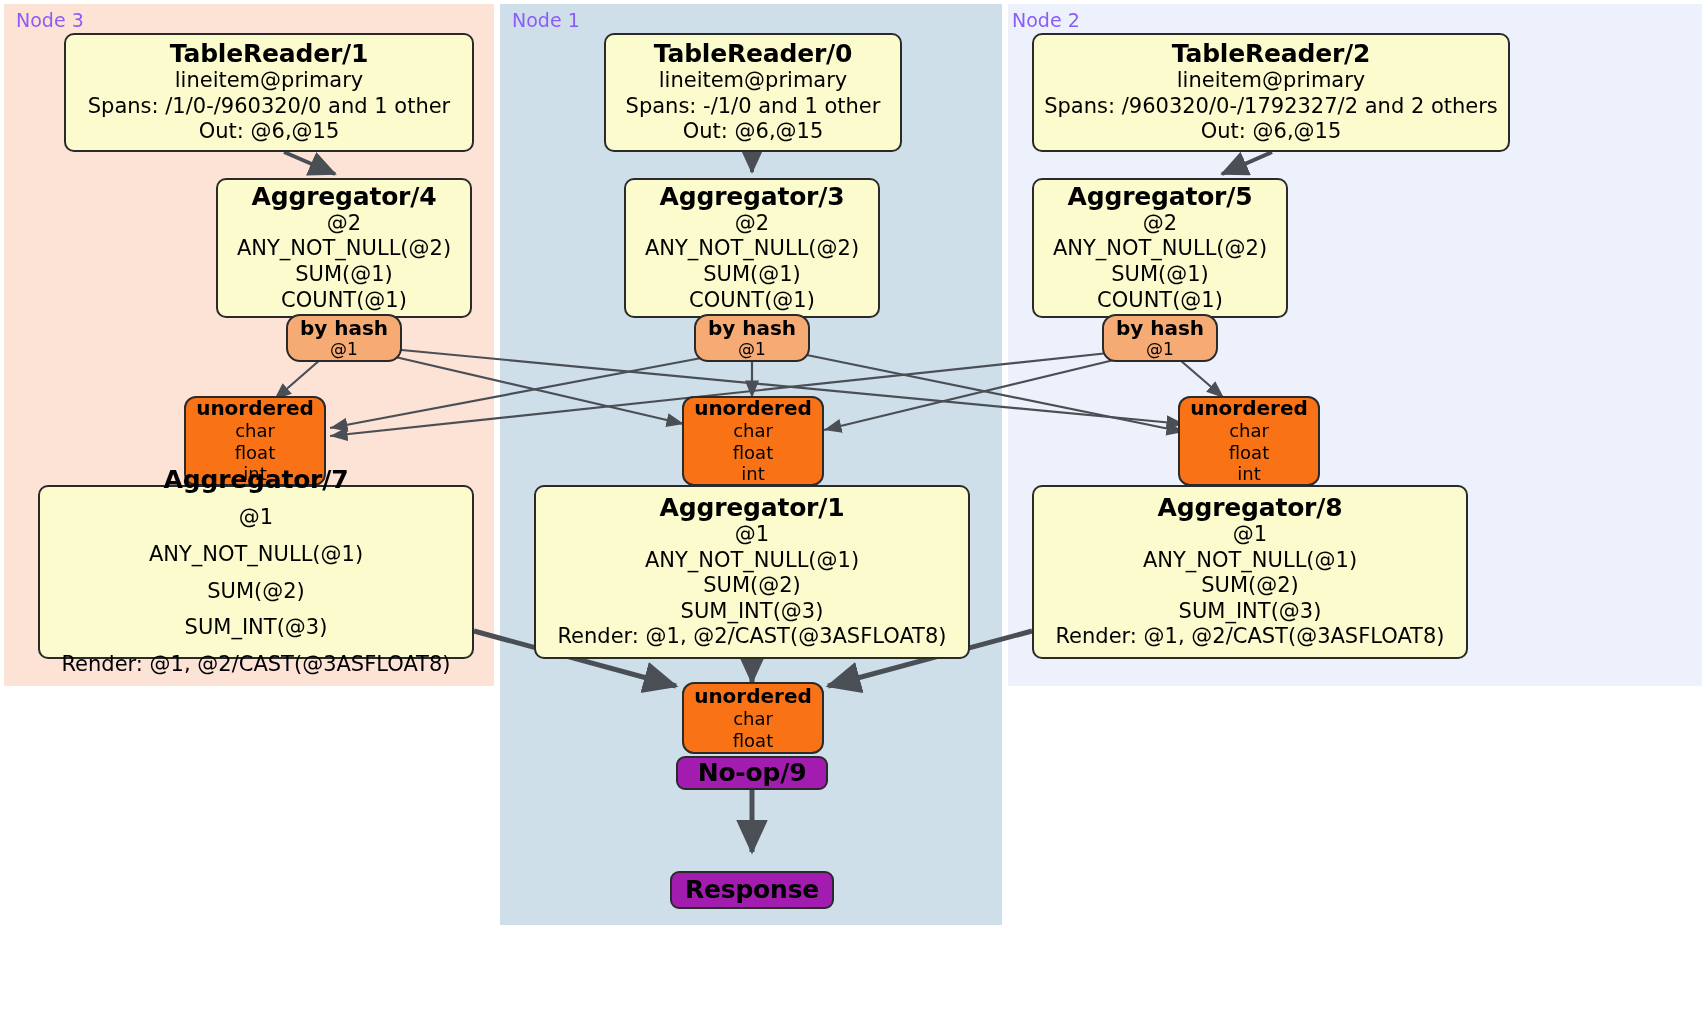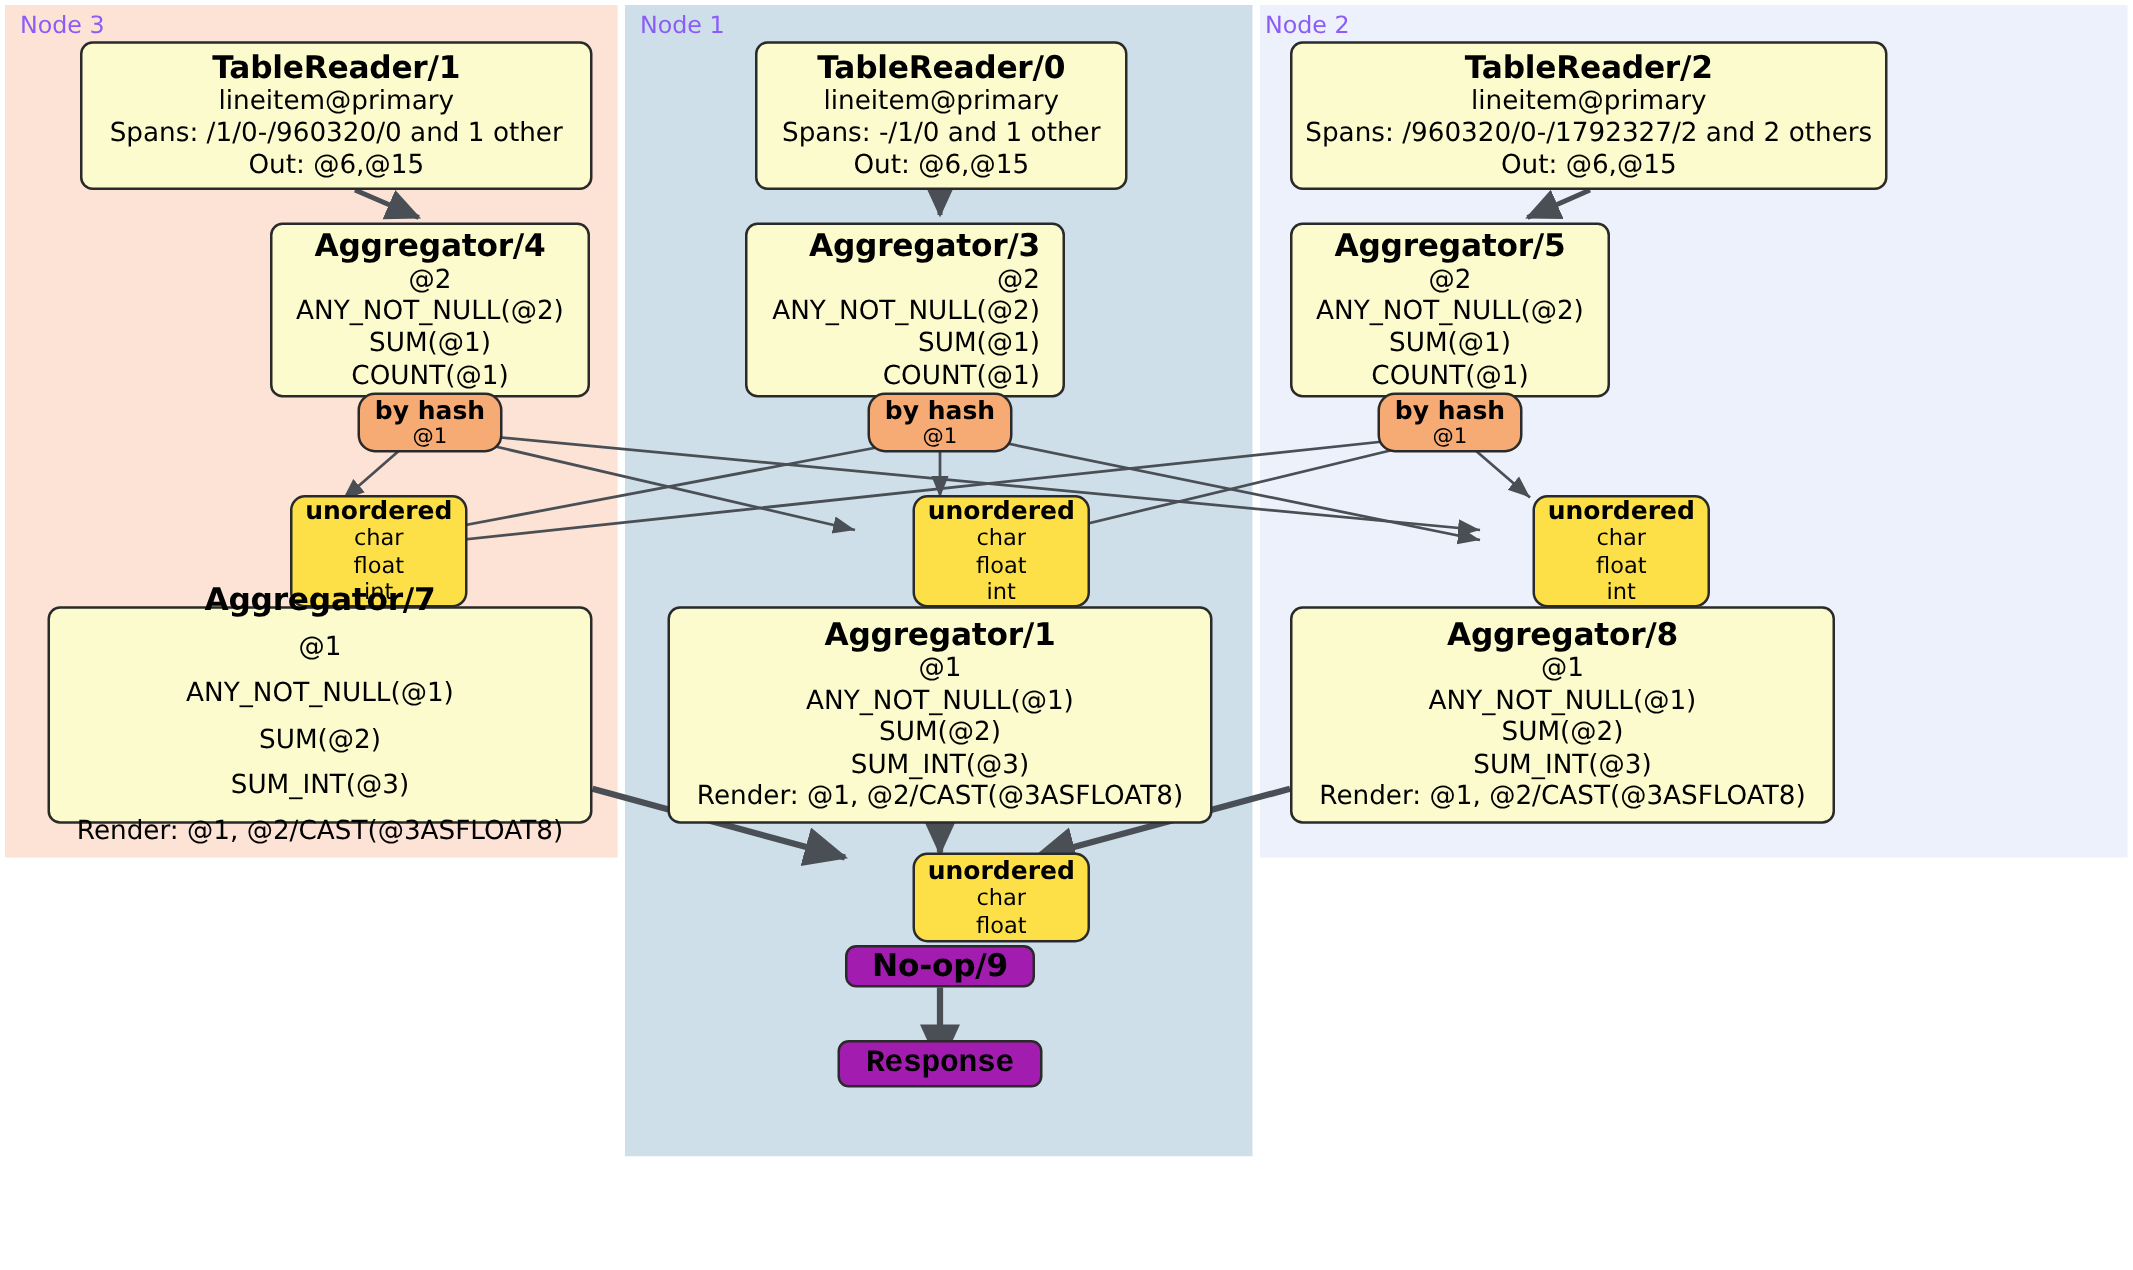--- a/index.html
+++ b/index.html
@@ -80,24 +80,23 @@
     font-weight: bold;
     font-size: 20px;
     line-height: 1.1;
   }
   .synth .det {
     font-size: 17px;
     line-height: 1.2;
   }
 
   .router {
-    background: #fde047;
+    background: #f97316;
     border: 2px solid #2a2a2a;
     border-radius: 12px;
-    margin-left: 48px;
   }
   .router .title {
     font-weight: bold;
     font-size: 20px;
     line-height: 1.15;
   }
   .router .det {
     font-size: 18px;
     line-height: 1.22;
   }
@@ -191,21 +190,21 @@
   </div>
 
   <div class="node proc" style="left:216px; top:178px; width:256px; height:140px;">
     <div class="title">Aggregator/4</div>
     <div class="det">@2</div>
     <div class="det">ANY_NOT_NULL(@2)</div>
     <div class="det">SUM(@1)</div>
     <div class="det">COUNT(@1)</div>
   </div>
 
-  <div class="node proc" style="left:596px; top:178px; width:256px; height:140px;align-items:flex-end;">
+  <div class="node proc" style="left:624px; top:178px; width:256px; height:140px;">
     <div class="title">Aggregator/3</div>
     <div class="det">@2</div>
     <div class="det">ANY_NOT_NULL(@2)</div>
     <div class="det">SUM(@1)</div>
     <div class="det">COUNT(@1)</div>
   </div>
 
   <div class="node proc" style="left:1032px; top:178px; width:256px; height:140px;">
     <div class="title">Aggregator/5</div>
     <div class="det">@2</div>
@@ -280,17 +279,17 @@
   <div class="node router" style="left:682px; top:682px; width:142px; height:72px;">
     <div class="title">unordered</div>
     <div class="det">char</div>
     <div class="det">float</div>
   </div>
 
   <div class="node pill" style="left:676px; top:756px; width:152px; height:34px;">
     <div class="title">No-op/9</div>
   </div>
 
-  <div class="node pill" style="left:670px; top:832px; width:164px; height:38px;font-family:Liberation Mono, monospace;">
+  <div class="node pill" style="left:670px; top:871px; width:164px; height:38px;">
     <div class="title">Response</div>
   </div>
 
 </div>
 
 </body></html>

